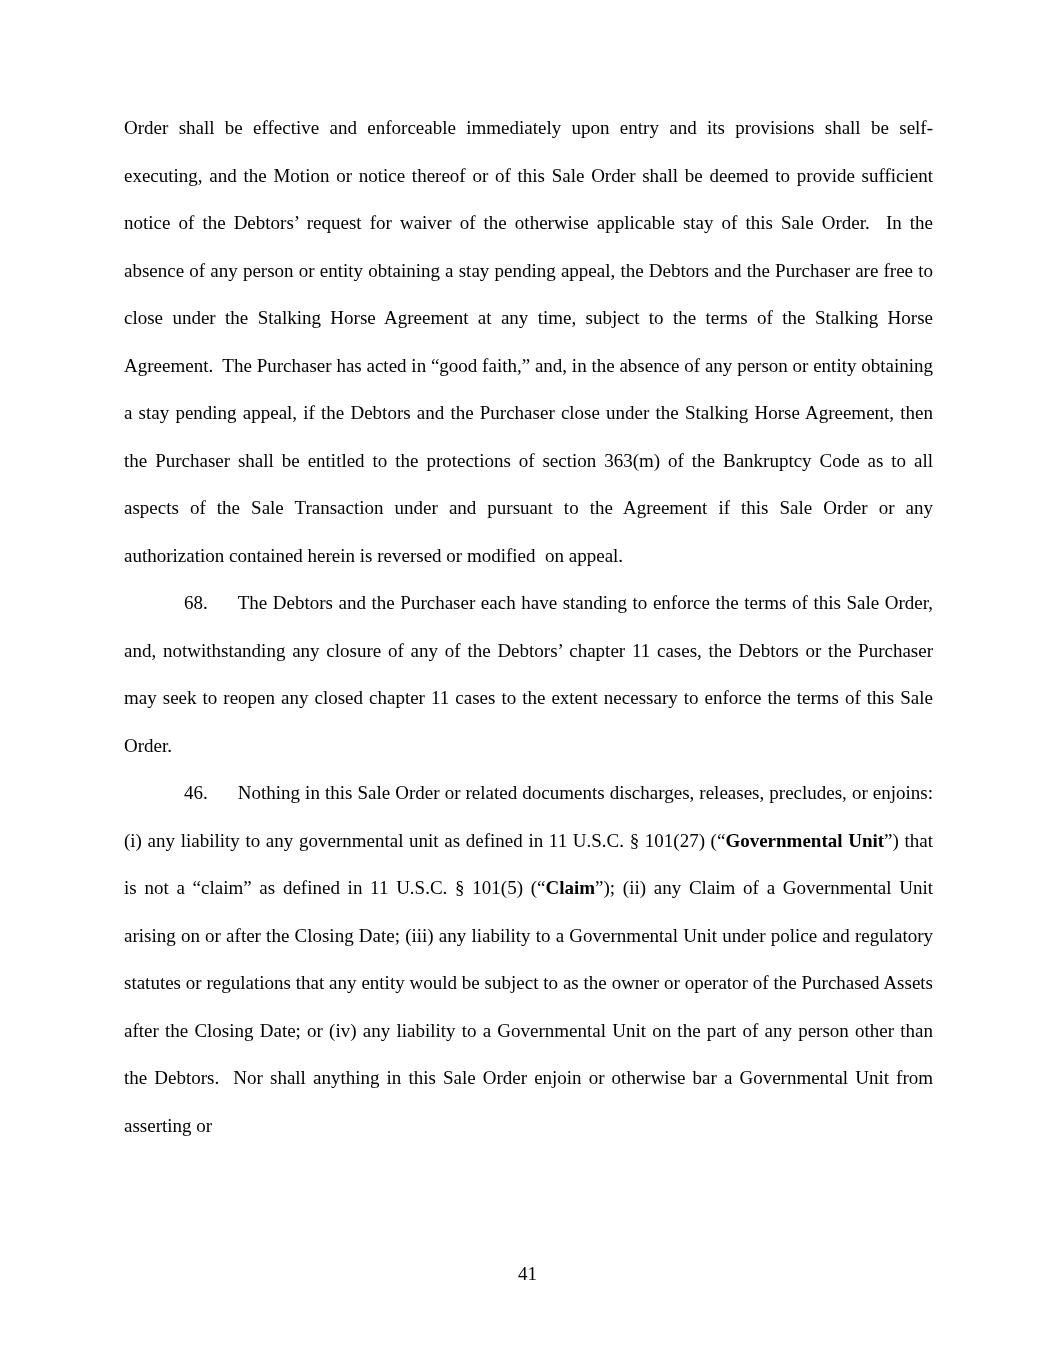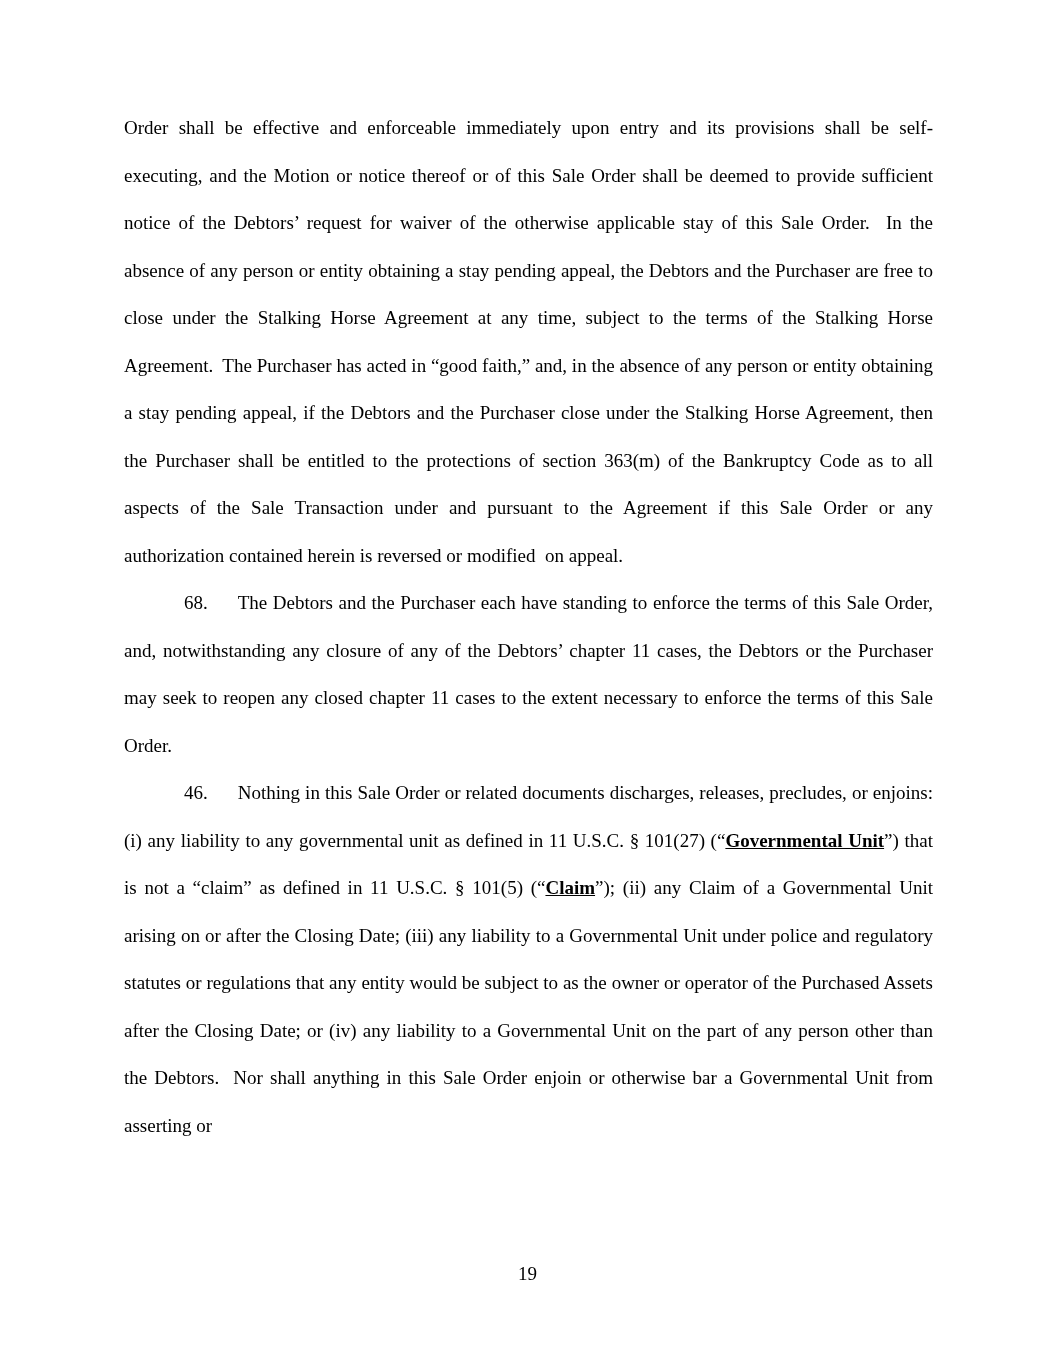--- a/index.html
+++ b/index.html
@@ -30,34 +30,33 @@
   }
   .para.indent {
     text-indent: 60px;
   }
   .tab {
     display: inline-block;
     width: 30px;
   }
   .bold {
     font-weight: bold;
-    text-decoration: underline;
   }
   .page-number {
     position: absolute;
     left: 0;
     right: 0;
     bottom: 82px;
     text-align: center;
     line-height: 1;
   }
 </style>
 </head>
 <body>
 
 <div class="page">
   <div class="content">
       <p class="para"><span>Order shall be effective and enforceable immediately upon entry and its provisions shall be self-executing, and the Motion or notice thereof or of this Sale Order shall be deemed to provide sufficient notice of the Debtors’ request for waiver of the otherwise applicable stay of this Sale Order.&nbsp; In the absence of any person or entity obtaining a stay pending appeal, the Debtors and the Purchaser are free to close under the Stalking Horse Agreement at any time, subject to the terms of the Stalking Horse Agreement.&nbsp; The Purchaser has acted in “good faith,” and, in the absence of any person or entity obtaining a stay pending appeal, if the Debtors and the Purchaser close under the Stalking Horse Agreement, then the Purchaser shall be entitled to the protections of section 363(m) of the Bankruptcy Code as to all aspects of the Sale Transaction under and pursuant to the Agreement if this Sale Order or any authorization contained herein is reversed or modified&nbsp; on appeal.</span></p>
       <p class="para indent"><span>68.</span><span class="tab"></span><span>The Debtors and the Purchaser each have standing to enforce the terms of this Sale Order, and, notwithstanding any closure of any of the Debtors’ chapter 11 cases, the Debtors or the Purchaser may seek to reopen any closed chapter 11 cases to the extent necessary to enforce the terms of this Sale Order.</span></p>
       <p class="para indent"><span>46.</span><span class="tab"></span><span>Nothing in this Sale Order or related documents discharges, releases, precludes, or enjoins: (i)&nbsp;any liability to any governmental unit as defined in 11 U.S.C. § 101(27) (“</span><span class="bold">Governmental Unit</span><span>”) that is not a “claim” as defined in 11 U.S.C. § 101(5) (“</span><span class="bold">Claim</span><span>”); (ii)&nbsp;any Claim of a Governmental Unit arising on or after the Closing Date; (iii)&nbsp;any liability to a Governmental Unit under police and regulatory statutes or regulations that any entity would be subject to as the owner or operator of the Purchased Assets after the Closing Date; or (iv)&nbsp;any liability to a Governmental Unit on the part of any person other than the Debtors.&nbsp; Nor shall anything in this Sale Order enjoin or otherwise bar a Governmental Unit from asserting or</span></p>
     </div>
-  <div class="page-number">19</div>
+  <div class="page-number">41</div>
 </div>
 
 </body></html>

